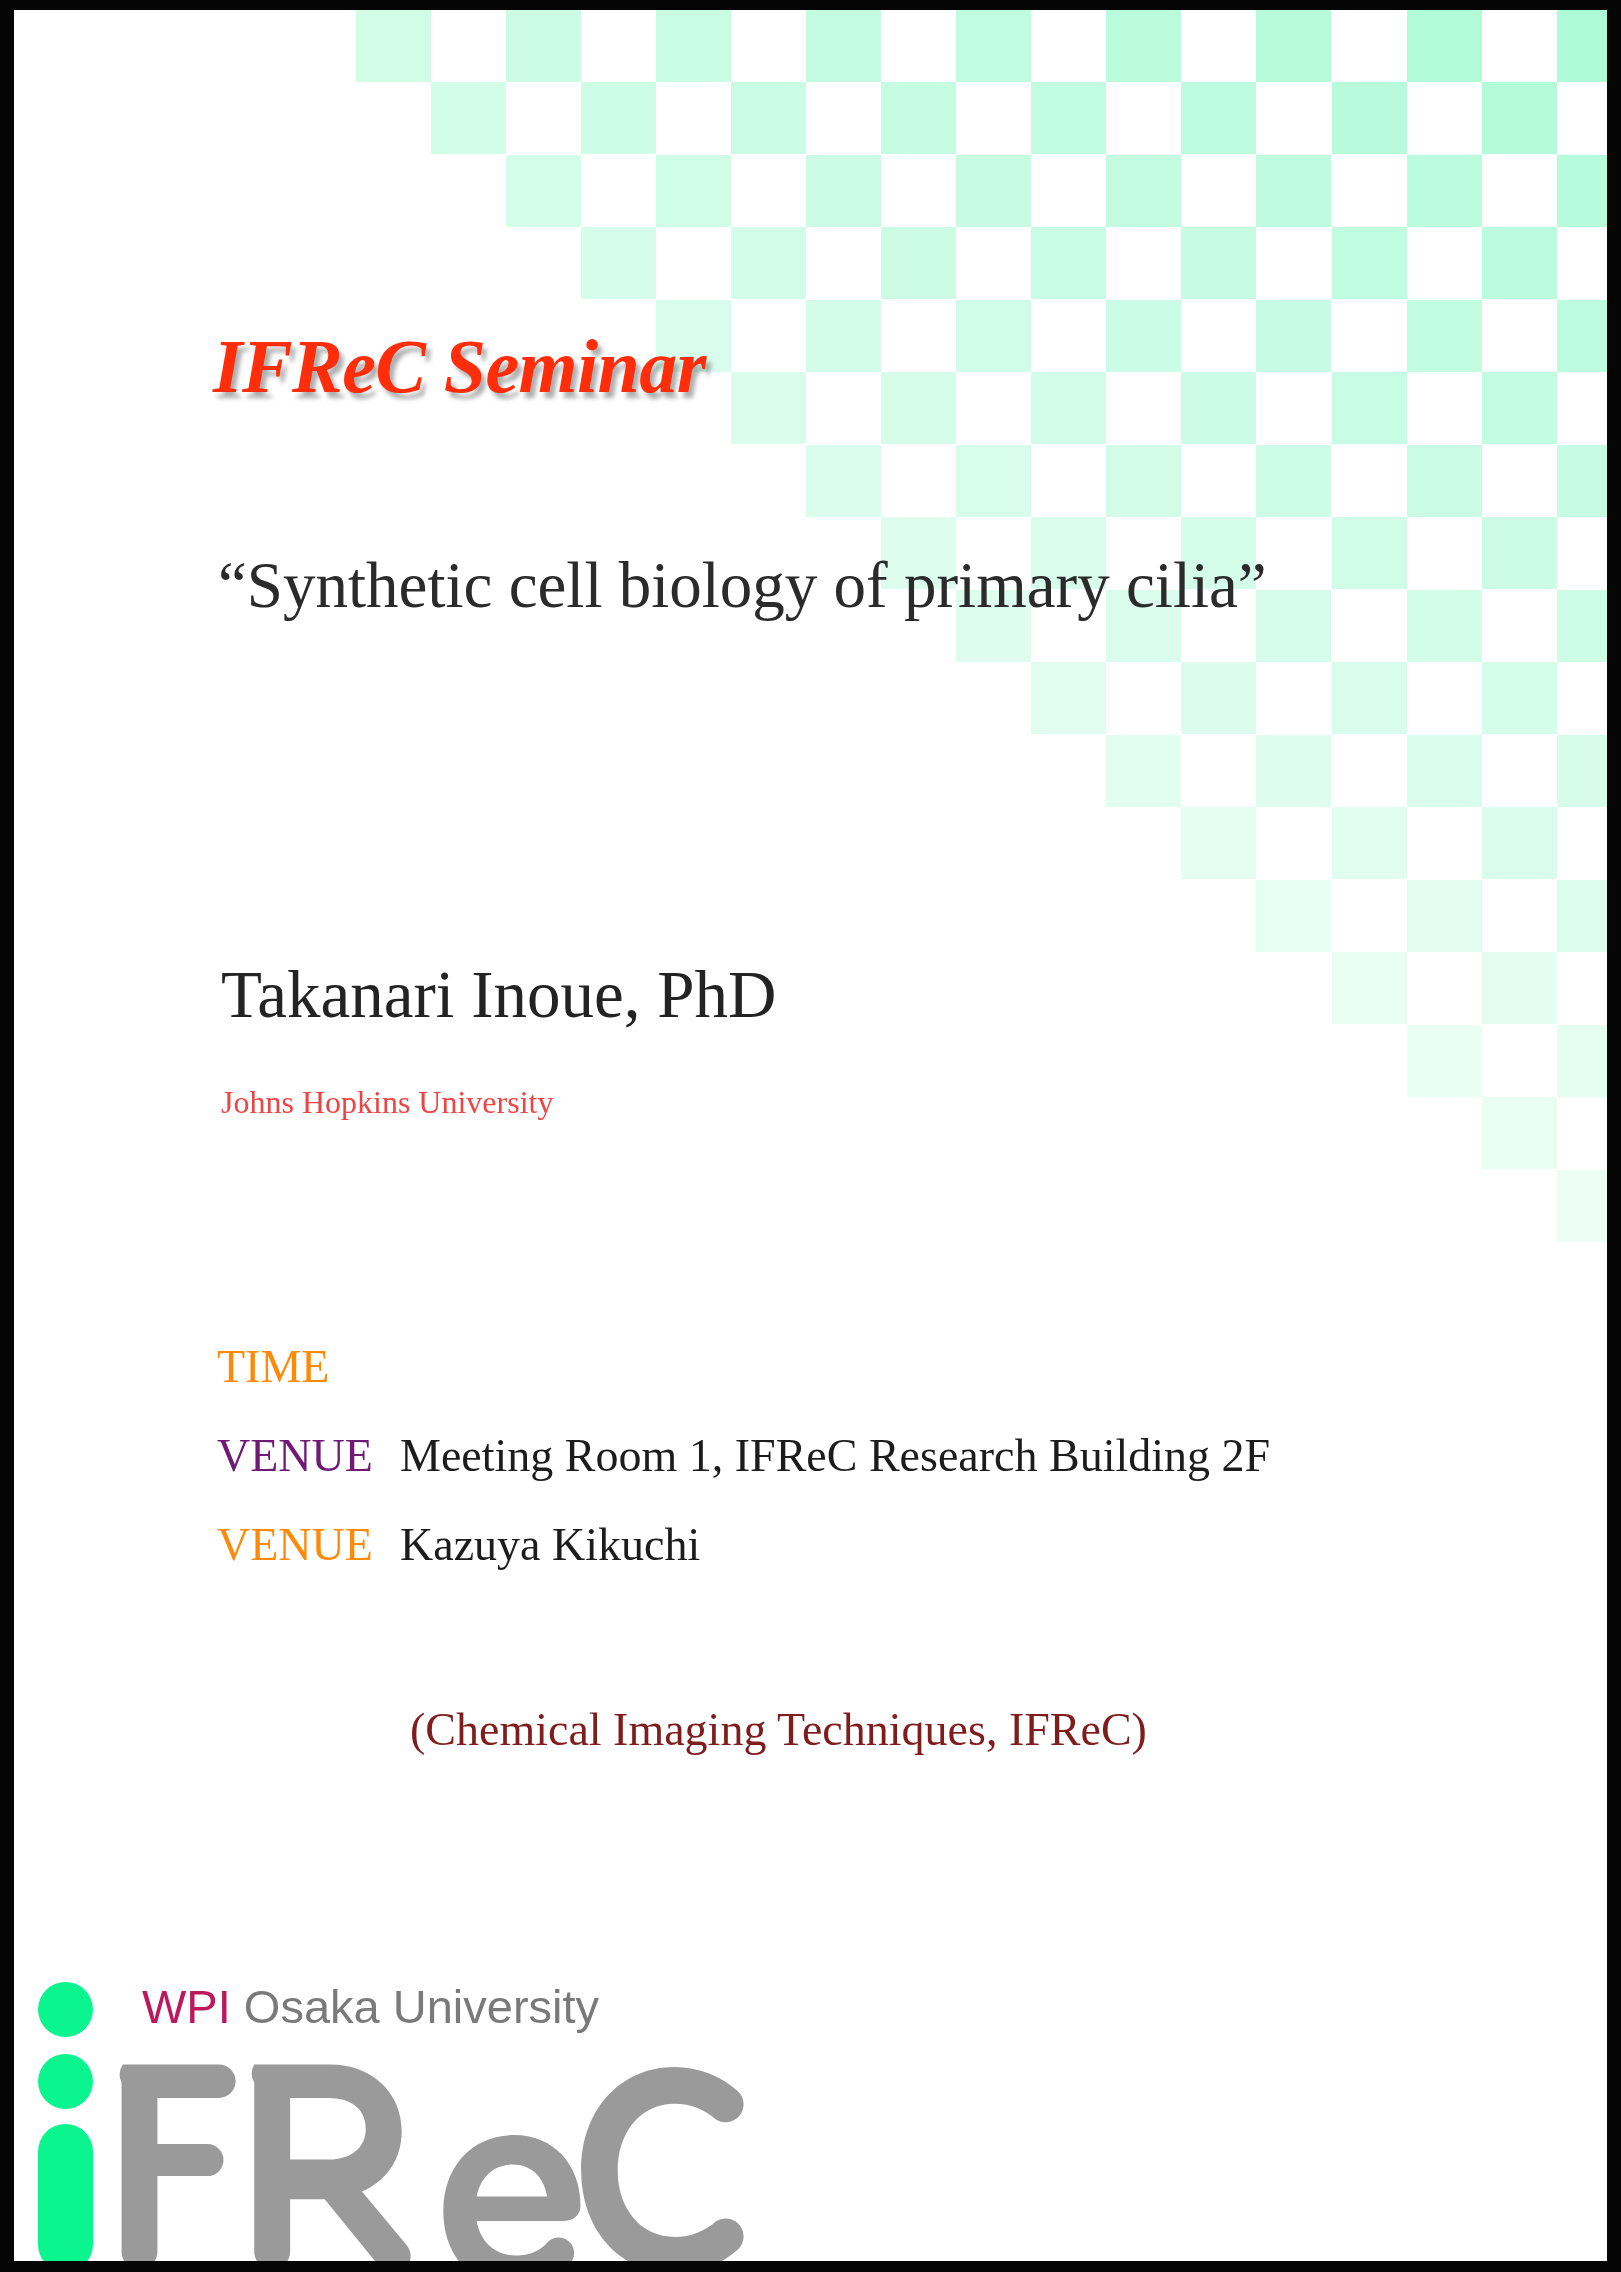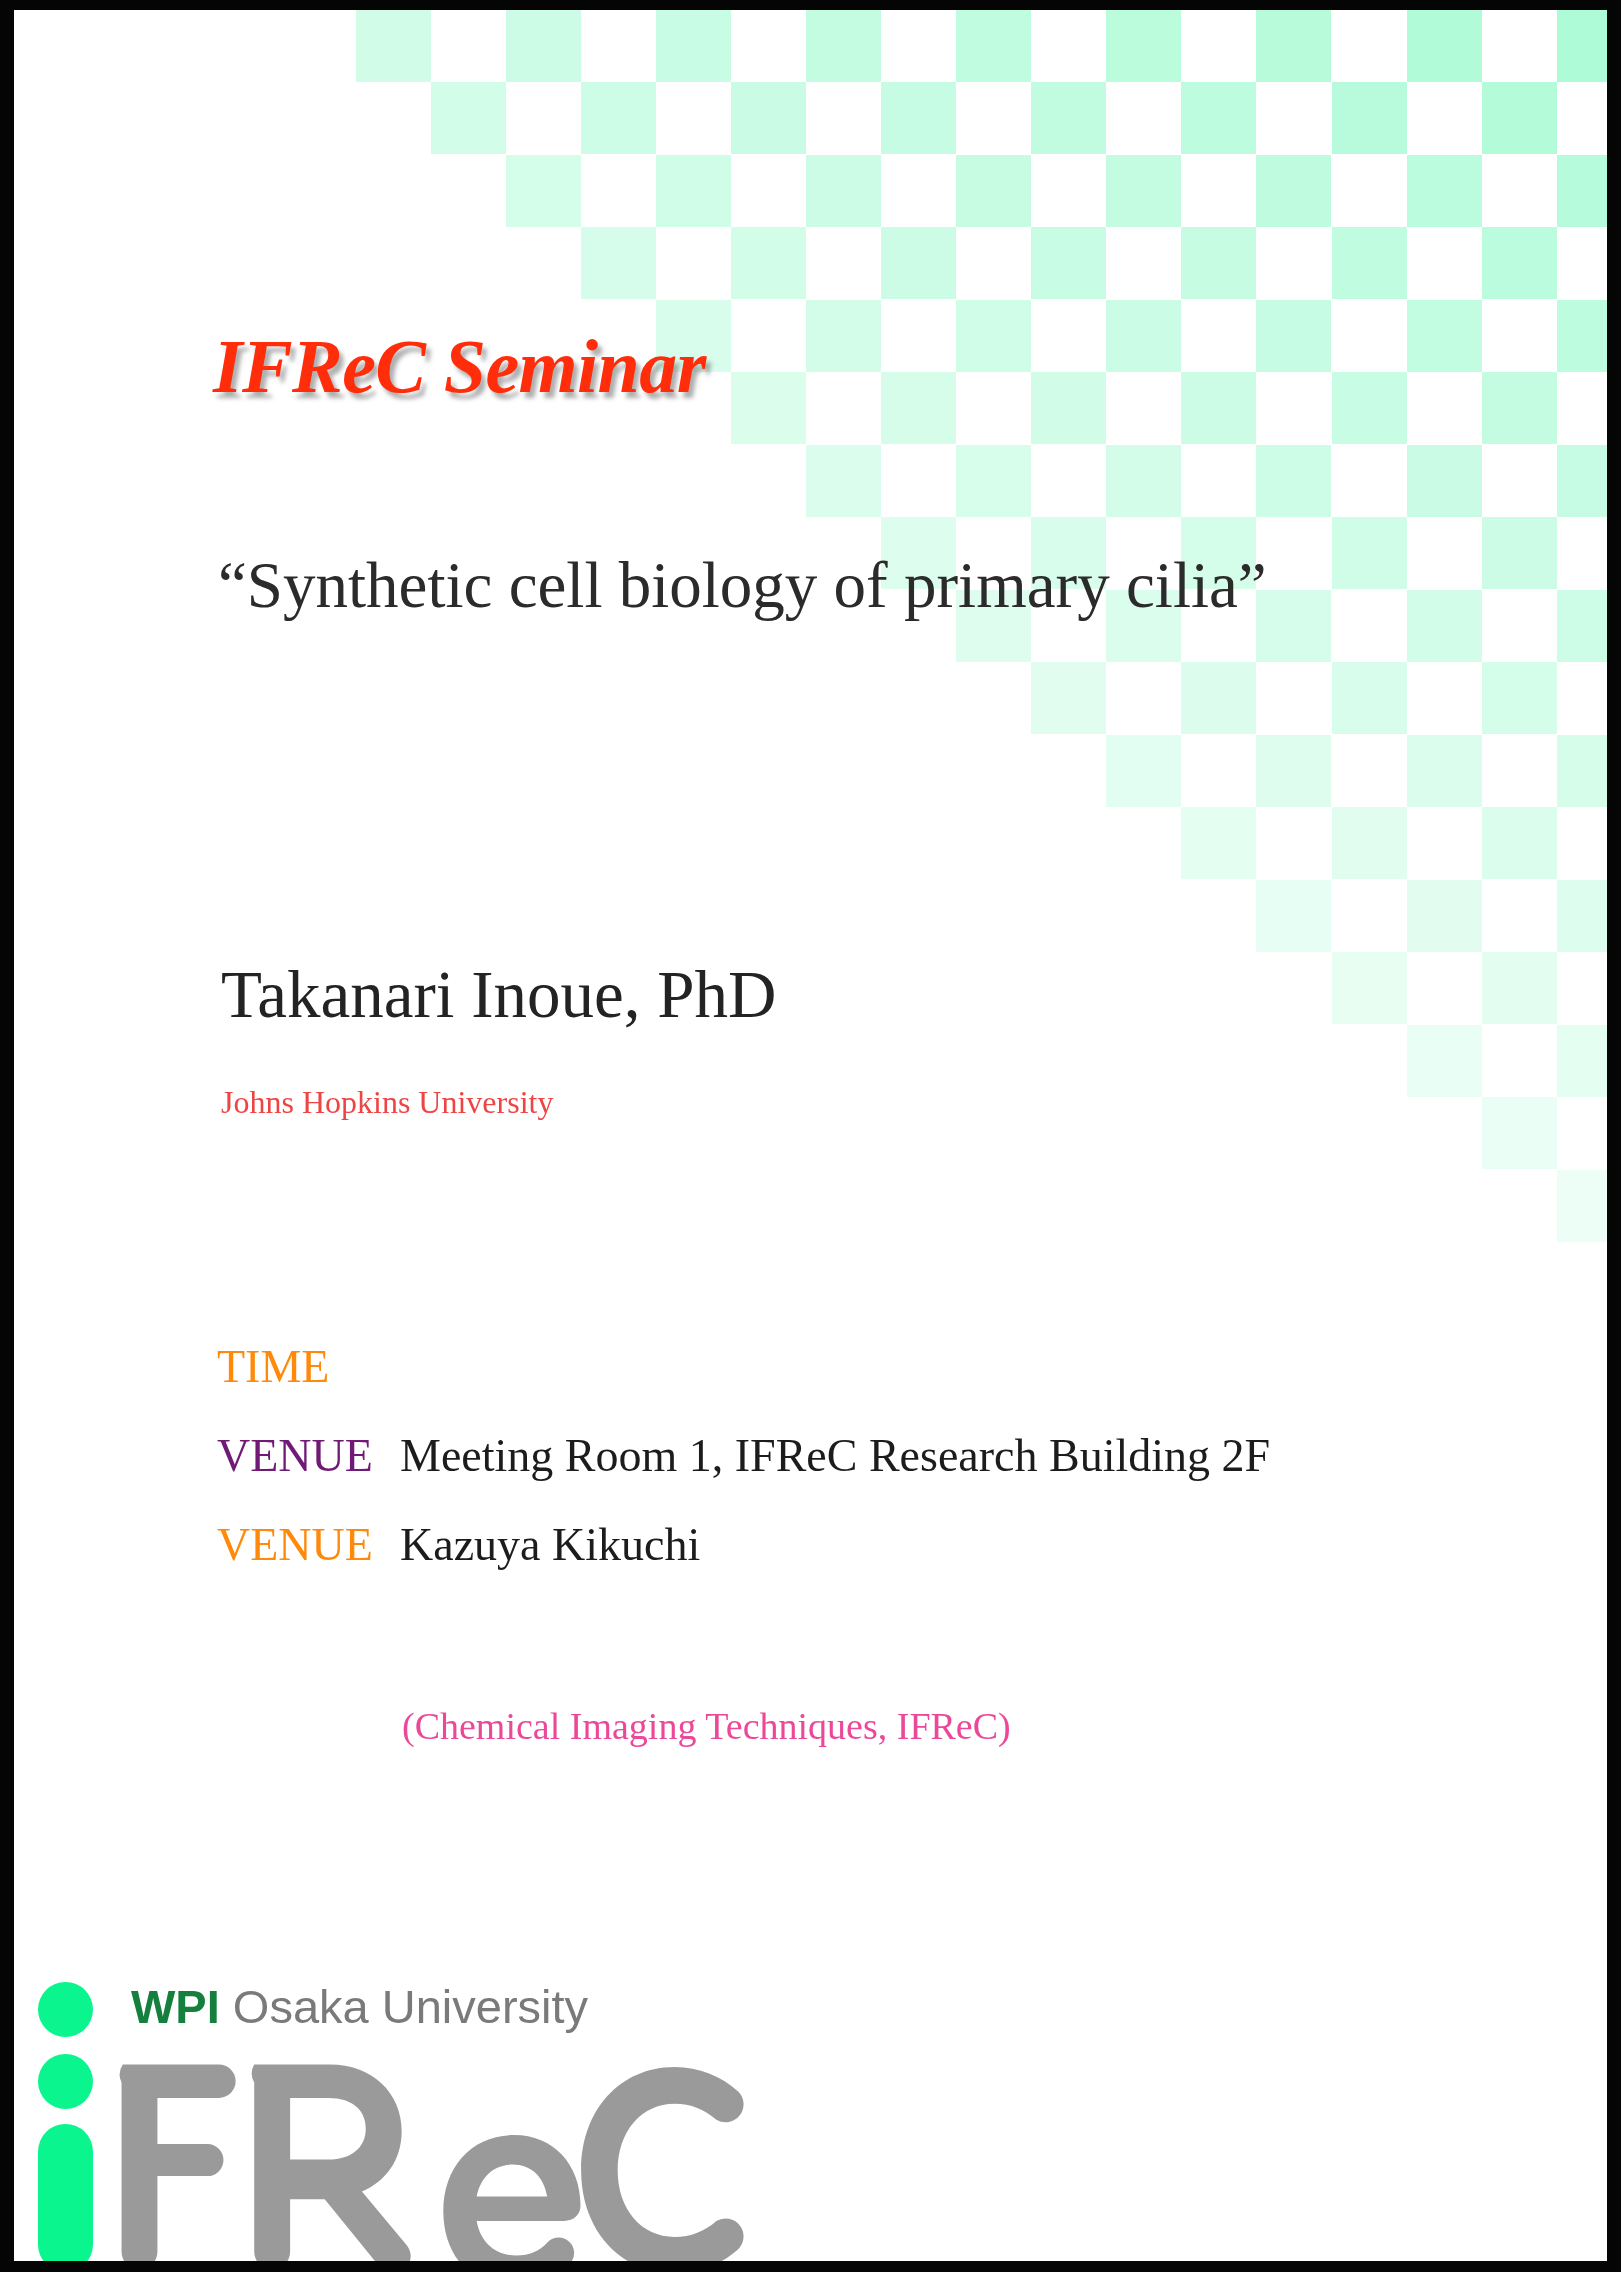--- a/index.html
+++ b/index.html
@@ -104,25 +104,25 @@
     white-space: nowrap;
   }
   .detail-value {
     font-size: 46px;
     line-height: 1;
     color: #1c1c1c;
     white-space: nowrap;
   }
   #host-sub {
     position: absolute;
-    left: 388px;
+    left: 396px;
     top: 1697px;
-    font-size: 38px;
-    line-height: 1;
-    color: #ec4899;
+    font-size: 46px;
+    line-height: 1;
+    color: #7f1d1d;
     white-space: nowrap;
   }
 
   
   #logo {
     position: absolute;
     left: 0px;
     bottom: -9px;
     width: 770px;
     height: 301px;
@@ -146,22 +146,23 @@
     position: absolute;
     left: 117px;
     top: 14px;
     font-family: "Liberation Sans", "DejaVu Sans", sans-serif;
     font-size: 47px;
     line-height: 1;
     color: #7a7a7a;
     white-space: nowrap;
   }
   #logo-wpi .wpi-bold {
-    font-weight: bold;
-    color: #15803d;
+    font-weight: normal;
+    color: #be185d;
+    margin-left: 11px;
   }
   #logo-word {
     position: absolute;
     left: 96px;
     top: 76px;
     width: 641px;
     height: 225px;
   }
 </style>
 </head>

